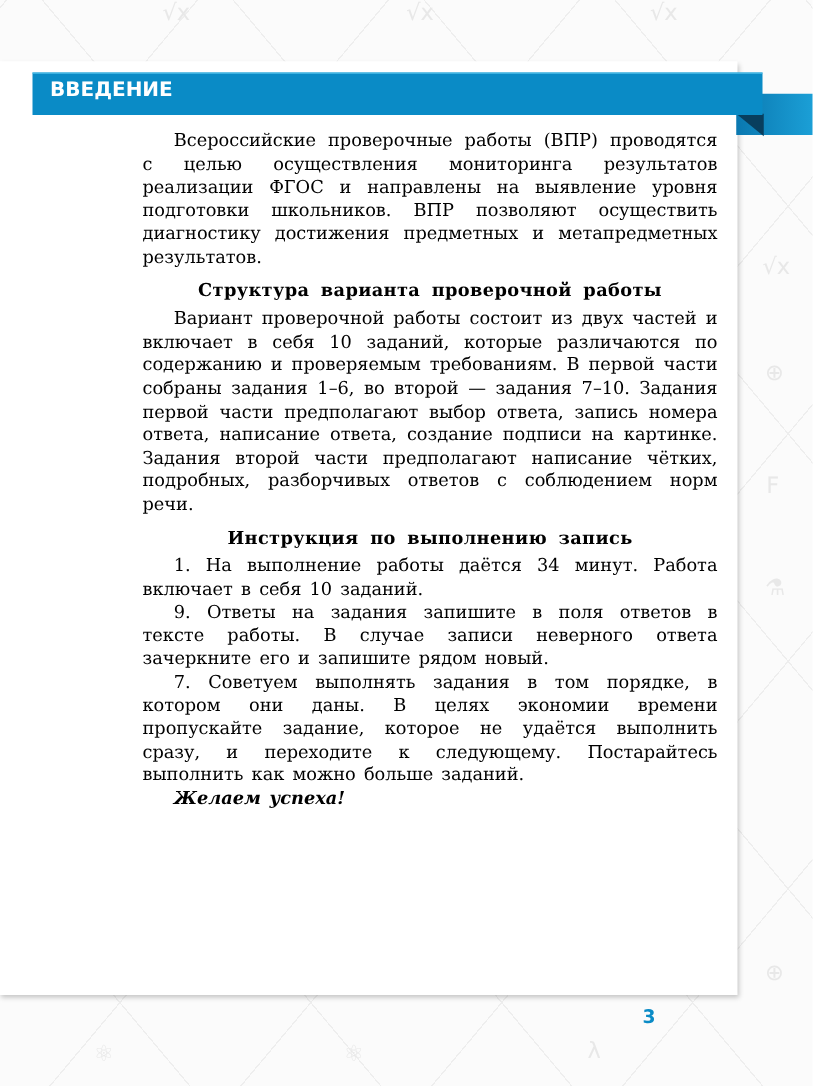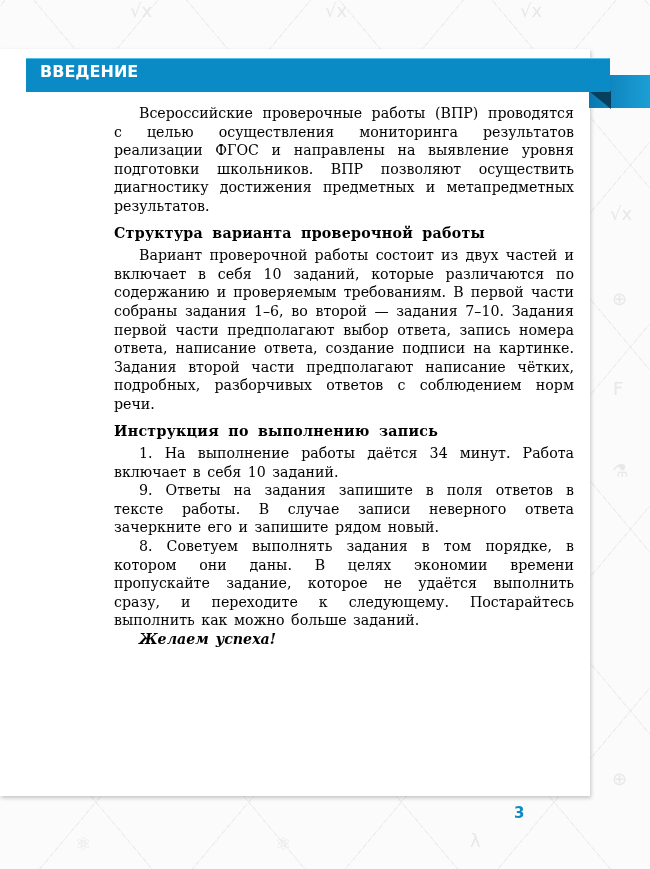--- a/index.html
+++ b/index.html
@@ -43,21 +43,21 @@
     border-left:22px solid transparent;
   }
   .content {
     position:absolute; left:114px; top:104px; width:460px;
     font-size:14.2px; line-height:18.6px; color:#000000;
     text-align:justify;
     word-spacing:2px;
   }
   .content p { margin:0; text-indent:25px; }
   .content h3 {
-    margin:8px 0 4px 0; font-size:14.2px; font-weight:bold; text-align:left;
+    margin:8px 0 4px 0; font-size:14.2px; font-weight:bold; text-align:center;
     letter-spacing:0.3px; word-spacing:4px;
   }
   .content .wish { margin-top:0; font-weight:bold; font-style:italic; text-indent:25px; }
   .page-num {
     position:absolute; left:514px; top:804px;
     font-family:"DejaVu Sans", sans-serif; font-weight:bold; font-size:15px; color:#0a8bc6;
   }
 </style>
 </head>
 <body>
@@ -86,18 +86,18 @@
 
 <div class="content">
   <p>Всероссийские проверочные работы (ВПР) проводятся с целью осуществления мониторинга результатов реализации ФГОС и направлены на выявление уровня подготовки школьников. ВПР позволяют осуществить диагностику достижения предметных и метапредметных результатов.</p>
 
   <h3>Структура варианта проверочной работы</h3>
   <p>Вариант проверочной работы состоит из двух частей и включает в себя 10 заданий, которые различаются по содержанию и проверяемым требованиям. В первой части собраны задания 1–6, во второй — задания 7–10. Задания первой части предполагают выбор ответа, запись номера ответа, написание ответа, создание подписи на картинке. Задания второй части предполагают написание чётких, подробных, разборчивых ответов с соблюдением норм речи.</p>
 
   <h3>Инструкция по выполнению запись</h3>
   <p>1. На выполнение работы даётся 34 минут. Работа включает в себя 10 заданий.</p>
   <p>9. Ответы на задания запишите в поля ответов в тексте работы. В случае записи неверного ответа зачеркните его и запишите рядом новый.</p>
-  <p>8. Советуем выполнять задания в том порядке, в котором они даны. В целях экономии времени пропускайте задание, которое не удаётся выполнить сразу, и переходите к следующему. Постарайтесь выполнить как можно больше заданий.</p>
+  <p>7. Советуем выполнять задания в том порядке, в котором они даны. В целях экономии времени пропускайте задание, которое не удаётся выполнить сразу, и переходите к следующему. Постарайтесь выполнить как можно больше заданий.</p>
 
   <p class="wish">Желаем успеха!</p>
 </div>
 
 <span class="page-num">3</span>
 
 </body></html>

